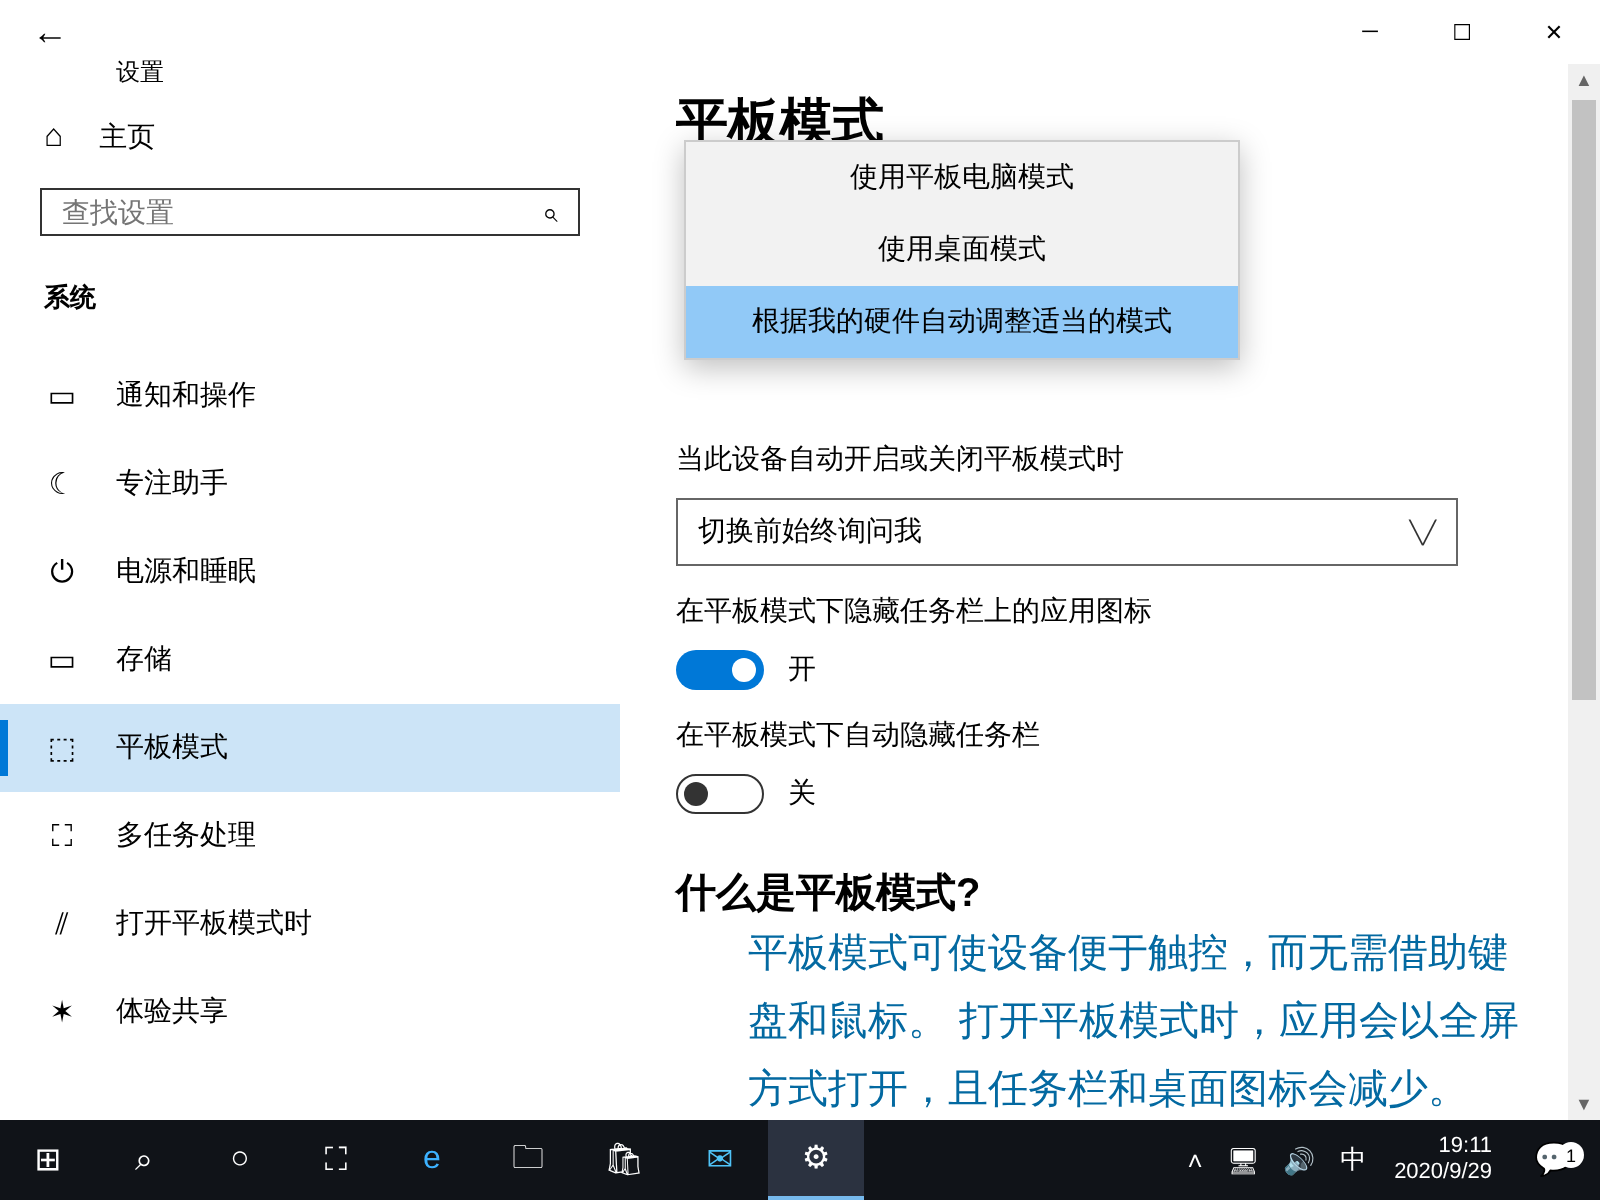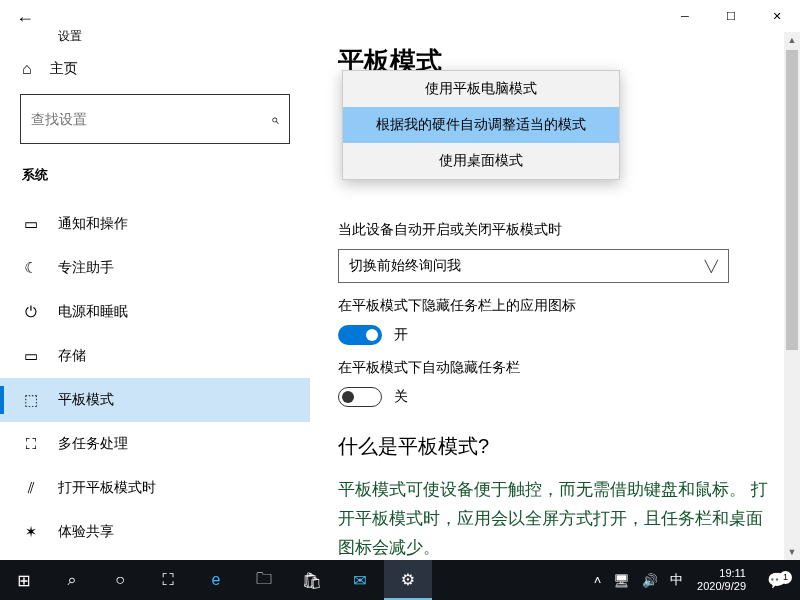--- a/index.html
+++ b/index.html
@@ -11,21 +11,21 @@
 .titlebar-title { font-size: 12px; margin-top: 40px; }
 .titlebar-controls { display: flex; }
 .titlebar-btn { width: 46px; height: 32px; display: flex; align-items: center; justify-content: center; cursor: pointer; font-size: 11px; }
 
 .content { display: flex; height: 528px; }
 
 .sidebar { width: 310px; padding: 20px 20px 0 20px; overflow: hidden; }
 .home-row { display: flex; align-items: center; gap: 18px; padding: 8px 0 16px 2px; cursor: pointer; }
 .home-icon { font-size: 16px; }
 .home-label { font-size: 14px; text-align: right; }
-.search-box { display: flex; align-items: center; border: 1px solid #333; height: 50px; padding: 0 10px; margin-bottom: 22px; }
+.search-box { display: flex; align-items: center; border: 1px solid #333; height: 24px; padding: 0 10px; margin-bottom: 22px; }
 .search-input { flex: 1; border: none; outline: none; font-size: 14px; background: transparent; }
 .search-icon { font-size: 14px; transform: scaleX(-1); }
 .section-header { font-size: 13px; font-weight: bold; margin-bottom: 18px; padding-left: 2px; }
 .nav-item { display: flex; align-items: center; gap: 18px; padding: 13px 2px; cursor: pointer; font-size: 14px; position: relative; }
 .nav-item.active { background: #cce4f7; margin-left: -20px; margin-right: -20px; padding-left: 22px; }
 .nav-item.active::before { content: ""; position: absolute; left: 0; top: 8px; bottom: 8px; width: 4px; background: #0078d7; }
 .nav-icon { width: 18px; font-size: 15px; text-align: center; }
 
 .main { flex: 1; padding: 0 30px 0 28px; overflow-y: auto; position: relative; }
 .page-title { font-size: 26px; font-weight: 600; margin: 12px 0 18px; }
@@ -35,22 +35,22 @@
 
 .toggle-row { display: flex; align-items: center; gap: 12px; margin-bottom: 6px; }
 .toggle { width: 44px; height: 20px; border-radius: 10px; position: relative; cursor: pointer; }
 .toggle.on { background: #0078d7; }
 .toggle.off { background: #fff; border: 1px solid #333; }
 .toggle .knob { width: 12px; height: 12px; border-radius: 50%; position: absolute; top: 50%; transform: translateY(-50%); }
 .toggle.on .knob { background: #fff; right: 4px; }
 .toggle.off .knob { background: #333; left: 3px; }
 .toggle-text { font-size: 14px; }
 
-.sub-title { font-size: 20px; font-weight: 400; margin: 26px 0 16px; }
-.desc { font-size: 17px; color: #14532d; line-height: 1.7; }
+.sub-title { font-size: 20px; font-weight: 700; margin: 26px 0 0; }
+.desc { font-size: 20px; color: #0369a1; line-height: 1.7; margin-left: 36px; }
 
 .dropdown-open { position: absolute; left: 342px; top: 70px; width: 278px; background: #f2f2f2; border: 1px solid #ccc; box-shadow: 0 4px 14px rgba(0,0,0,0.25); z-index: 20; }
 .dd-item { padding: 9px 12px; font-size: 14px; cursor: pointer; text-align: center; }
 .dd-item.hover { background: #91c9f7; }
 
 .scrollbar { position: absolute; right: 0; top: 32px; width: 16px; height: 528px; background: #f0f0f0; }
 .sb-arrow { height: 16px; display: flex; align-items: center; justify-content: center; font-size: 9px; color: #666; cursor: pointer; }
 .sb-thumb { position: absolute; left: 2px; width: 12px; top: 18px; height: 300px; background: #c2c2c2; cursor: pointer; }
 
 .taskbar { position: absolute; bottom: 0; left: 0; right: 0; height: 40px; background: #101318; display: flex; align-items: center; color: #fff; }
@@ -151,22 +151,22 @@
       <span class="toggle-text">关</span>
     </div>
 
     <div class="sub-title">什么是平板模式?</div>
     <div class="desc">平板模式可使设备便于触控，而无需借助键盘和鼠标。 打开平板模式时，应用会以全屏方式打开，且任务栏和桌面图标会减少。</div>
   </div>
 </div>
 
 <div class="dropdown-open">
   <div class="dd-item">使用平板电脑模式</div>
+  <div class="dd-item">使用桌面模式</div>
   <div class="dd-item hover">根据我的硬件自动调整适当的模式</div>
-  <div class="dd-item">使用桌面模式</div>
 </div>
 
 <div class="scrollbar">
   <div class="sb-arrow">▲</div>
   <div class="sb-thumb"></div>
   <div class="sb-arrow" style="position:absolute;bottom:0;width:100%">▼</div>
 </div>
 
 <div class="taskbar">
   <div class="tb-left">

